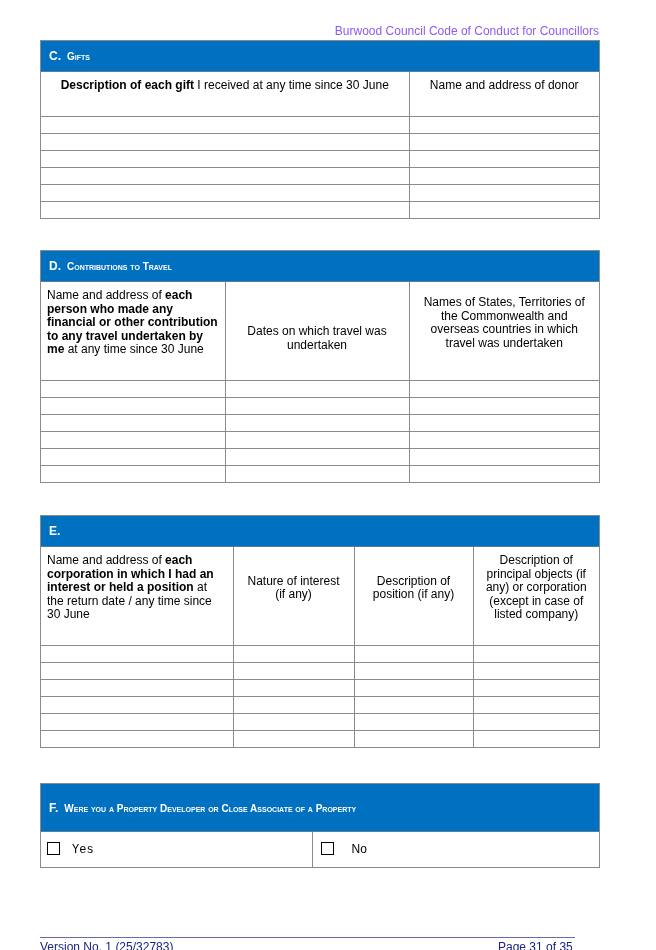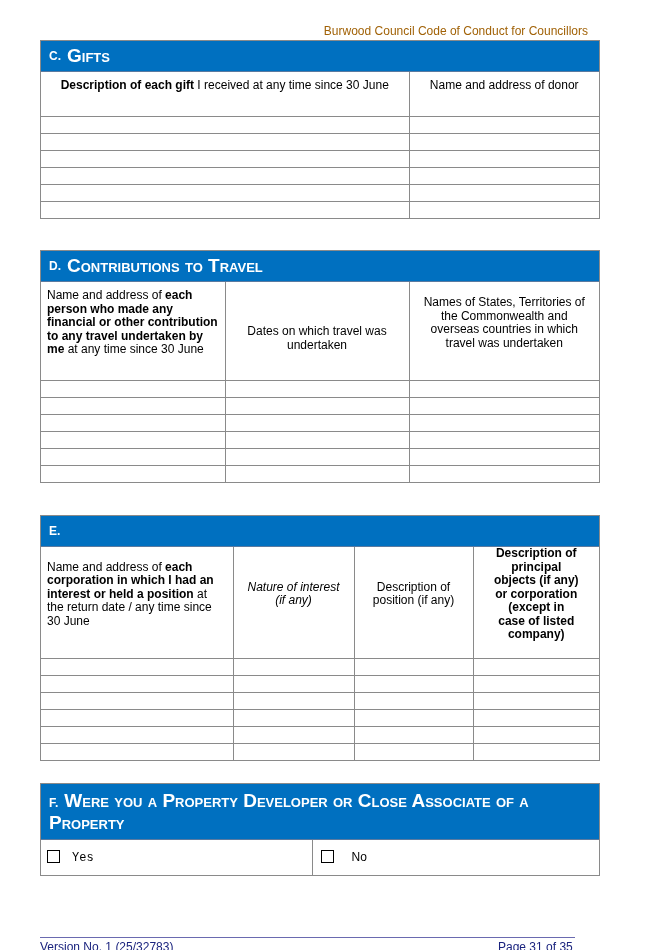--- a/index.html
+++ b/index.html
@@ -1,23 +1,23 @@
 <!DOCTYPE html>
 <html><head>
 <meta charset="utf-8">
 <style>
   html, body { margin: 0; padding: 0; background: #ffffff; }
   body { width: 656px; height: 950px; position: relative; overflow: hidden;
          font-family: "Liberation Sans", sans-serif; color: #000; }
-  .running-header { position: absolute; top: 24px; right: 68px; font-size: 12px; color: #a16207; }
+  .running-header { position: absolute; top: 24px; right: 57px; font-size: 12px; color: #8b5cf6; }
   .section { position: absolute; left: 40px; width: 560px; border: 1px solid #8a8a8a; box-sizing: border-box; }
   .sec-head { background: #0070c0; color: #fff; font-weight: bold; font-size: 12px;
               padding: 0 8px; box-sizing: border-box; display: flex; align-items: center;
               border-bottom: 1px solid #5a7aa0; }
-  .sec-head .sc { font-variant: small-caps; font-size: 19px; }
+  .sec-head .sc { font-variant: small-caps; font-size: 10px; }
   .sec-head .letter { margin-right: 6px; }
   table { border-collapse: collapse; width: 100%; table-layout: fixed; }
   td { border: 1px solid #8a8a8a; font-size: 12px; line-height: 13.5px; vertical-align: middle; padding: 0 6px; }
   tr:first-child td { border-top: none; }
   td:first-child { border-left: none; }
   td:last-child { border-right: none; }
   tr:last-child td { border-bottom: none; }
   .hdr-left { text-align: left; }
   .hdr-center { text-align: center; }
   tr.blank td { height: 16px; padding: 0; }
@@ -146,23 +146,23 @@
   <table>
     <colgroup>
         <col style="width:192px">
         <col style="width:121px">
         <col style="width:119px">
         <col>
       </colgroup>
     <tbody>
         <tr>
       <td class="hdr-left" style="height:82px;"><span>Name and address of </span><b>each corporation in which I had an interest or held a position</b><span> at the return date / any time since 30 June</span></td>
-      <td class="hdr-center" style="padding:8px 10px;font-style:italic;">Nature of interest (if any)</td>
+      <td class="hdr-center" style="padding:8px 10px;">Nature of interest (if any)</td>
       <td class="hdr-center" style="padding:0 18px;margin-top:12px;">Description of position (if any)</td>
-      <td class="hdr-center" style="padding:0 20px;font-weight:bold;">Description of principal objects (if any) or corporation (except in case of listed company)</td>
+      <td class="hdr-center" style="padding:0 8px;">Description of principal objects (if any) or corporation (except in case of listed company)</td>
     </tr>
     </tbody>
       <tbody>
         <tr class="blank">
           <td></td>
           <td></td>
           <td></td>
           <td></td>
         </tr>
         <tr class="blank">
@@ -199,21 +199,21 @@
           <td></td>
           <td></td>
           <td></td>
           <td></td>
         </tr>
       </tbody>
   </table>
 </div>
 
 <div class="section" style="top:783px;">
-  <div class="sec-head" style="height:56px;align-items:flex-start;flex-direction:column;justify-content:center;">
+  <div class="sec-head" style="height:48px;align-items:flex-start;flex-direction:column;justify-content:center;">
     <div><span class="letter">F.</span><span class="sc">Were you a Property Developer or Close Associate of a Property</span></div>
   </div>
   <table>
     <colgroup>
         <col style="width:271px">
         <col>
       </colgroup>
     <tbody>
         <tr>
       <td style="height:35px;font-family:Liberation Mono, monospace;">

